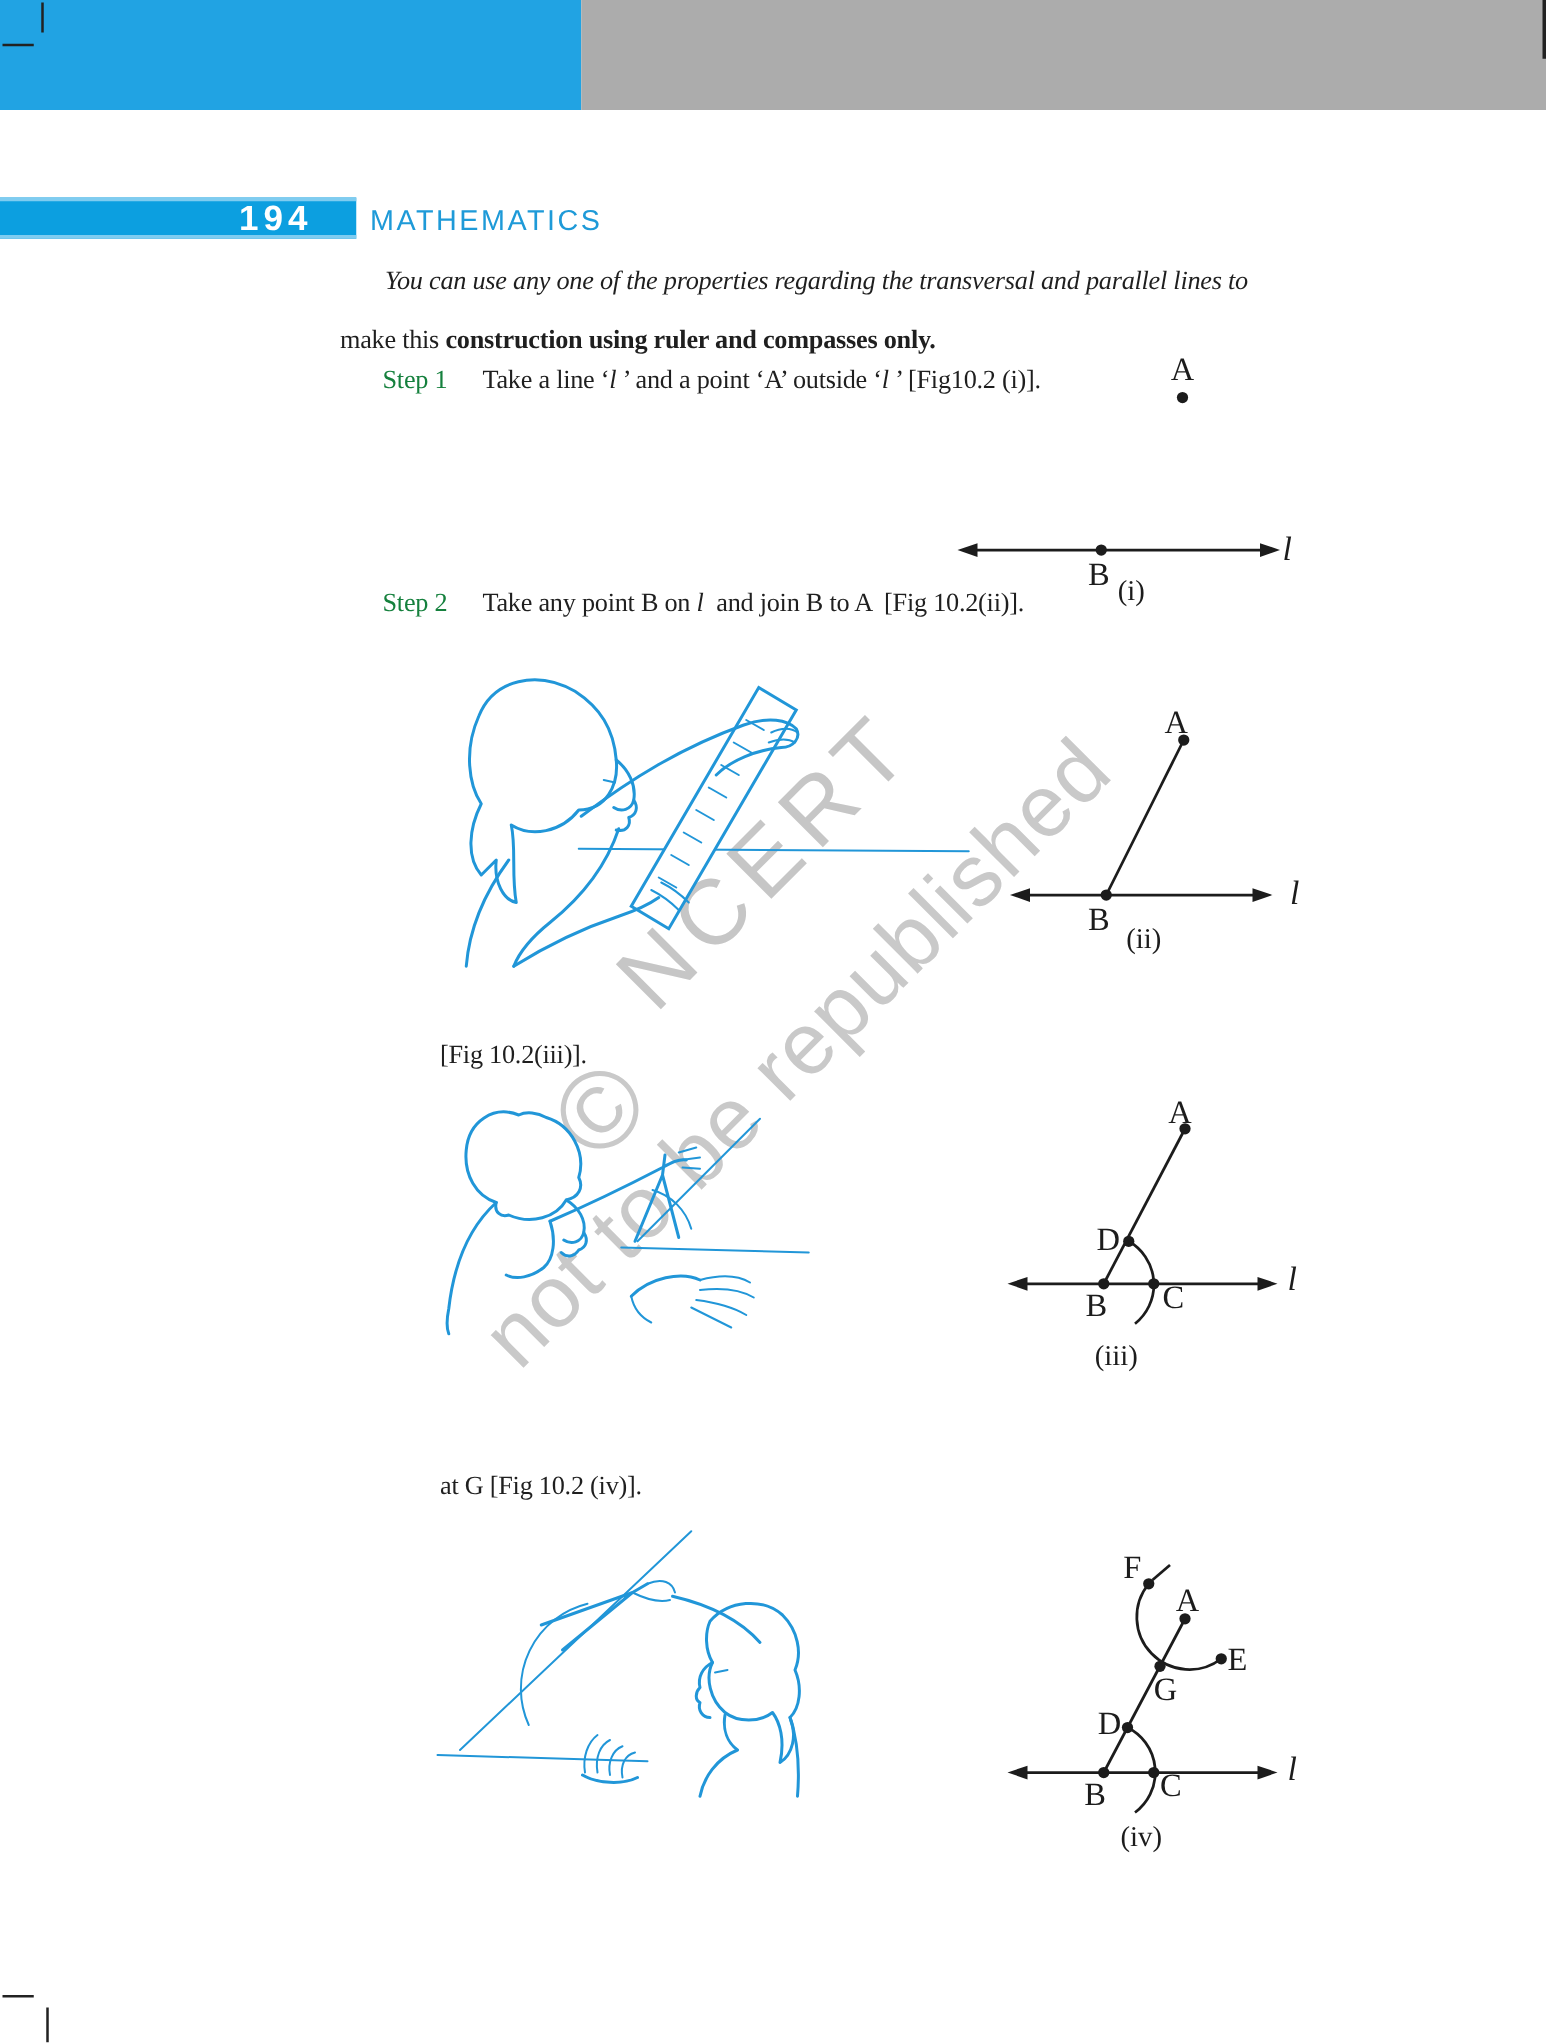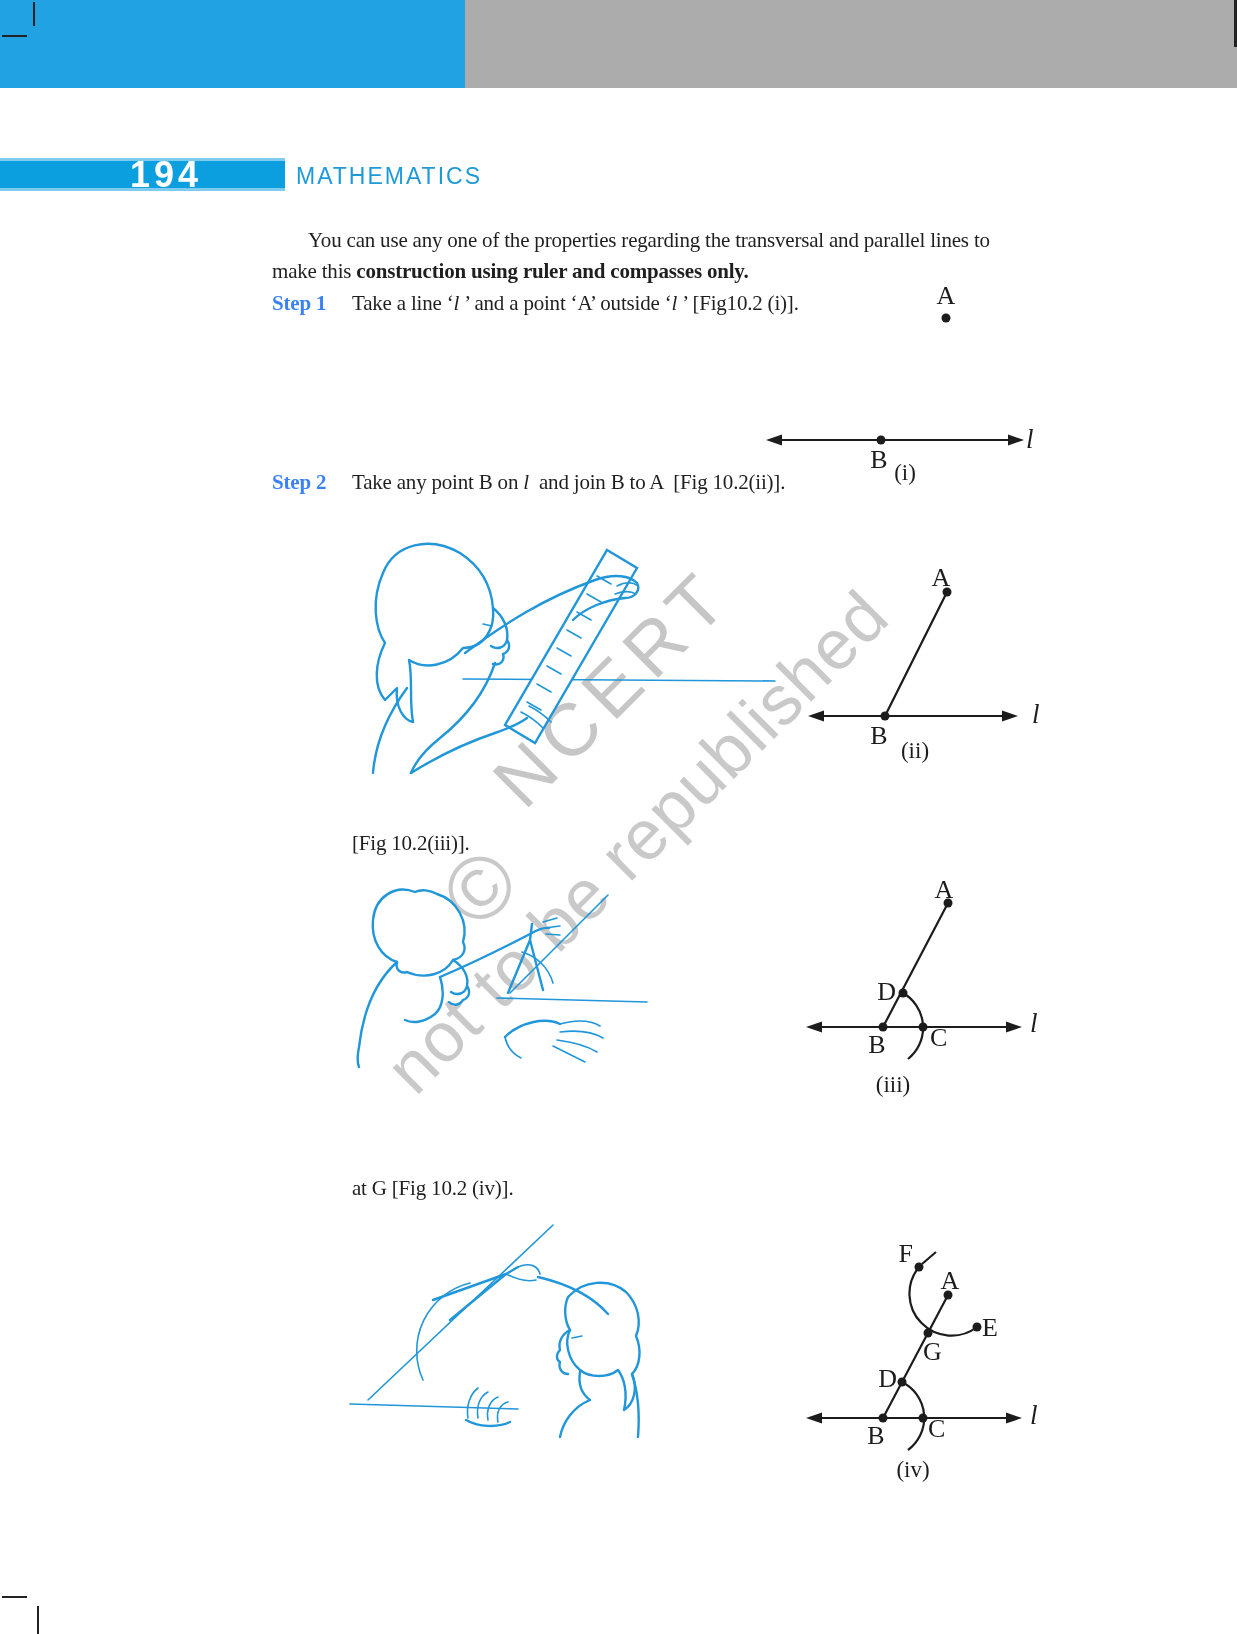--- a/index.html
+++ b/index.html
@@ -24,30 +24,30 @@
       font-family:"Liberation Sans",sans-serif;color:#c9c9c9;
       transform:translate(-50%,-50%) rotate(-45deg);}
   .wm-ncert{left:612px;top:688px;font-size:74px;letter-spacing:9px;color:#c6c6c6;}
   .wm-copy{left:480px;top:888px;font-size:88px;}
   .wm-notice{left:637px;top:842px;font-size:70px;letter-spacing:1px;}
 
   
   .header-band{position:absolute;left:0;top:158px;width:285px;height:33px;background:#0c9fe0;
       border-top:3px solid #7fccf0;border-bottom:3px solid #7fccf0;box-sizing:border-box;z-index:2;}
   .page-number{position:absolute;left:130px;top:160px;width:120px;height:30px;line-height:30px;
-      text-align:left;color:#ffffff;font-family:"Liberation Sans",sans-serif;
-      font-size:36px;font-weight:bold;letter-spacing:4px;z-index:3;}
+      text-align:right;color:#ffffff;font-family:"Liberation Sans",sans-serif;
+      font-size:28px;font-weight:bold;letter-spacing:4px;z-index:3;}
   .subject{position:absolute;left:296px;top:163px;color:#1e9ad8;
       font-family:"Liberation Sans",sans-serif;font-size:23px;letter-spacing:2px;z-index:2;}
 
   
   .line{position:absolute;font-size:21px;letter-spacing:-0.2px;white-space:pre;z-index:2;}
-  .step-label{display:inline-block;width:80px;color:#3b82f6;font-weight:bold;}
+  .step-label{display:inline-block;width:80px;color:#15803d;font-weight:normal;margin-left:34px;}
   .ml{font-style:italic;}
-  #intro1{left:308px;top:228px;}
+  #intro1{left:308px;top:212px;font-style:italic;}
   #intro2{left:272px;top:259px;}
   #step1{left:272px;top:291px;}
   #step2{left:272px;top:470px;}
   #step3a{left:272px;top:797px;}
   #step3b{left:352px;top:831px;}
   #step4a{left:272px;top:1140px;}
   #step4b{left:352px;top:1176px;}
 
   
   svg{position:absolute;z-index:2;overflow:visible;}

